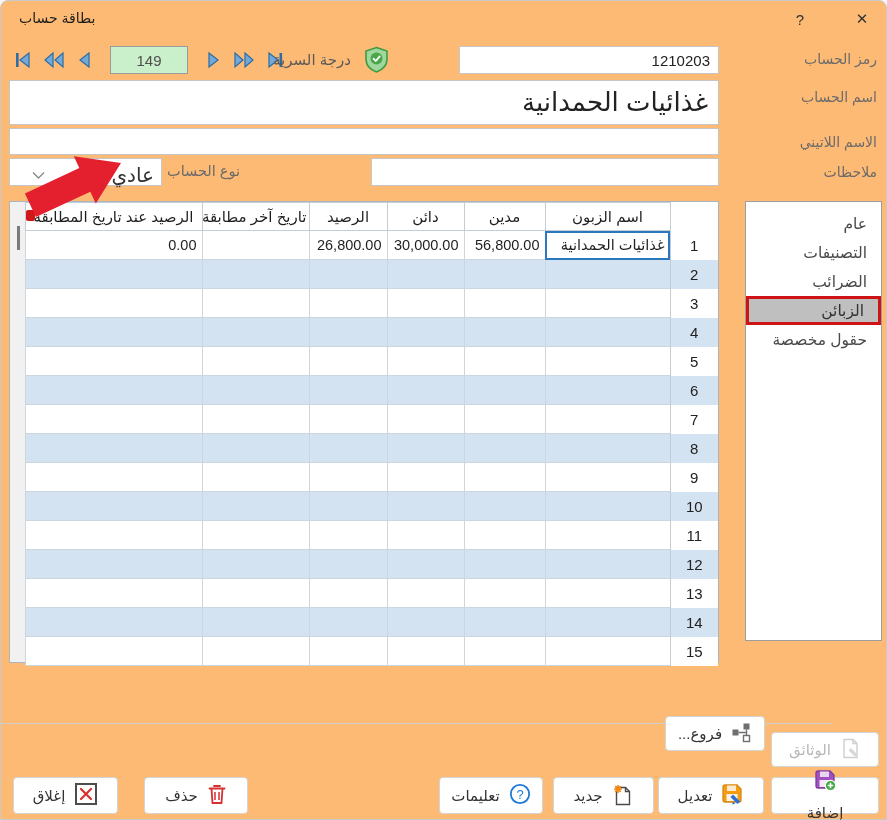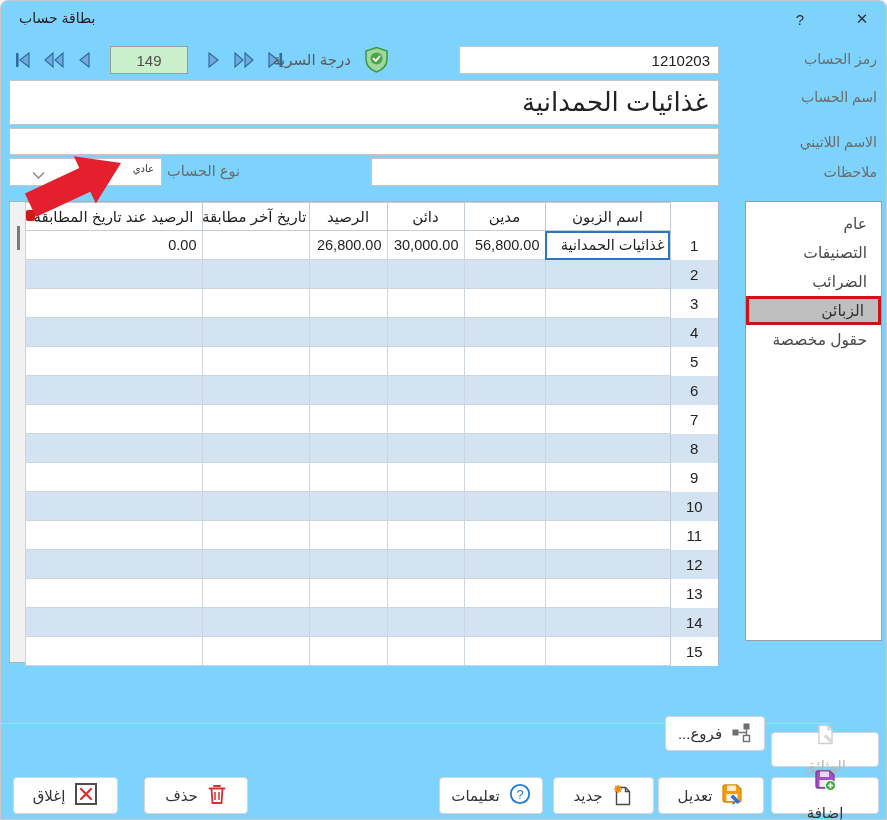--- a/index.html
+++ b/index.html
@@ -1,17 +1,17 @@
 <!DOCTYPE html>
 <html lang="ar"><head>
 <meta charset="utf-8">
 <style>
   html,body{margin:0;padding:0;width:887px;height:820px;overflow:hidden;
     font-family:"Liberation Sans","DejaVu Sans",sans-serif;background:#f7f7f7;}
-  .dialog{position:absolute;inset:0;background:#7dd3fc;border:1px solid #c9c9c9;
+  .dialog{position:absolute;inset:0;background:#fdba74;border:1px solid #c9c9c9;
     border-radius:8px 8px 0 0;box-sizing:border-box;direction:rtl;}
   
   .titlebar{position:absolute;left:0;top:0;width:100%;height:38px;}
   .win-title{position:absolute;left:18px;top:9px;font-size:14px;color:#1b1b1b;direction:rtl;}
   .win-btn{position:absolute;top:5px;width:30px;height:26px;display:flex;align-items:center;
     justify-content:center;font-size:15px;color:#333;cursor:default;}
   .win-help{left:784px;}
   .win-close{left:846px;}
   
   .nav{position:absolute;left:10px;top:45px;height:28px;display:flex;align-items:center;gap:7px;direction:ltr;}
@@ -25,21 +25,21 @@
   
   .inp{position:absolute;background:#fff;border:1px solid #c6c6c6;box-sizing:border-box;
     direction:rtl;text-align:left;color:#222;display:flex;align-items:center;justify-content:flex-start;
     padding:0 8px;font-size:15px;}
   #account-code-input{left:458px;top:45px;width:260px;height:28px;}
   #account-name-input{left:8px;top:79px;width:710px;height:45px;font-size:26px;padding:0 10px;}
   #latin-name-input{left:8px;top:127px;width:710px;height:27px;}
   #notes-input{left:370px;top:157px;width:348px;height:28px;}
   .combo{position:absolute;left:8px;top:157px;width:153px;height:28px;background:#fff;
     border:1px solid #c6c6c6;box-sizing:border-box;direction:rtl;}
-  .combo .val{position:absolute;right:7px;top:4px;font-size:10px;color:#333;}
+  .combo .val{position:absolute;right:7px;top:4px;font-size:20px;color:#333;}
   .combo .chev{position:absolute;left:22px;top:7px;}
   #account-type-label{position:absolute;left:166px;top:162px;font-size:14.5px;color:#6b6b6b;direction:rtl;}
   
   .anno-arrow{position:absolute;left:12px;top:154px;pointer-events:none;z-index:30;}
   
   .grid-wrap{position:absolute;left:8px;top:200px;width:710px;height:462px;background:#fff;
     border:1px solid #aab4be;box-sizing:border-box;direction:rtl;}
   .vtrack{position:absolute;left:0;top:0;bottom:0;width:17px;background:#f1f1f1;border-right:1px solid #e4e4e4;}
   .vthumb{position:absolute;left:7px;top:24px;width:3px;height:24px;background:#7a7a7a;}
   table.grid{position:absolute;right:0;top:0;border-collapse:collapse;table-layout:fixed;direction:rtl;}
@@ -58,21 +58,21 @@
   .side-item{height:29px;line-height:29px;text-align:right;padding:0 14px 0 4px;font-size:15.5px;
     color:#4a4a4a;box-sizing:border-box;white-space:nowrap;overflow:hidden;}
   .side-item.selected{background:#bfbfbf;border:3px solid #ce1317;line-height:24px;color:#333;}
   
   .divider{position:absolute;left:0;top:722px;width:832px;height:1px;background:#cfcfcf;}
   .btn{position:absolute;background:#fff;border:1px solid #d4d4d4;border-radius:4px;box-sizing:border-box;
     display:flex;align-items:center;justify-content:center;gap:9px;font-size:15px;color:#333;
     direction:rtl;cursor:default;}
   .btn.disabled{color:#b8b8b8;}
   #branches-button{left:664px;top:715px;width:100px;height:35px;}
-  #documents-button{left:770px;top:731px;width:108px;height:35px;flex-direction:column;}
+  #documents-button{left:770px;top:731px;width:108px;height:35px;}
   #add-button{left:770px;top:776px;width:108px;height:37px;flex-direction:column;}
   #edit-button{left:657px;top:776px;width:106px;height:37px;}
   #new-button{left:552px;top:776px;width:101px;height:37px;}
   #help-button{left:438px;top:776px;width:104px;height:37px;}
   #delete-button{left:143px;top:776px;width:104px;height:37px;}
   #close-button{left:12px;top:776px;width:105px;height:37px;}
 </style>
 </head>
 <body>
 

